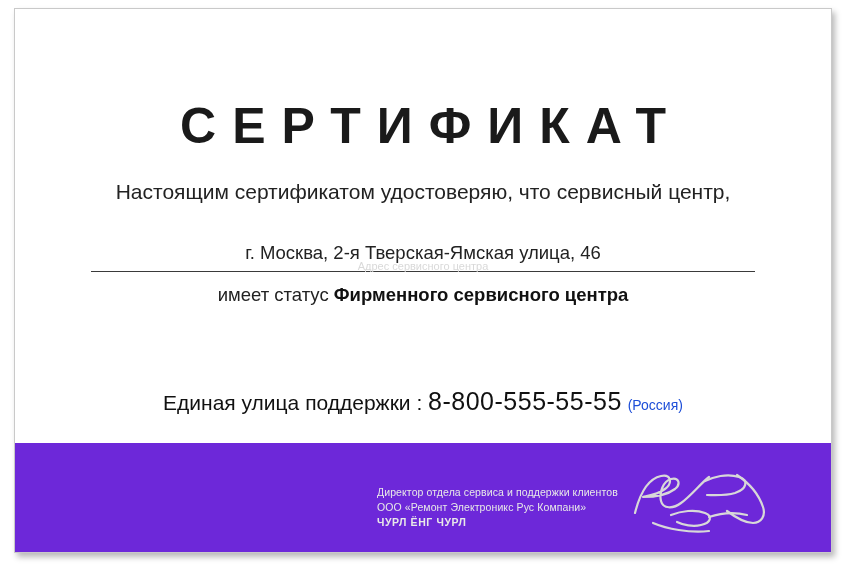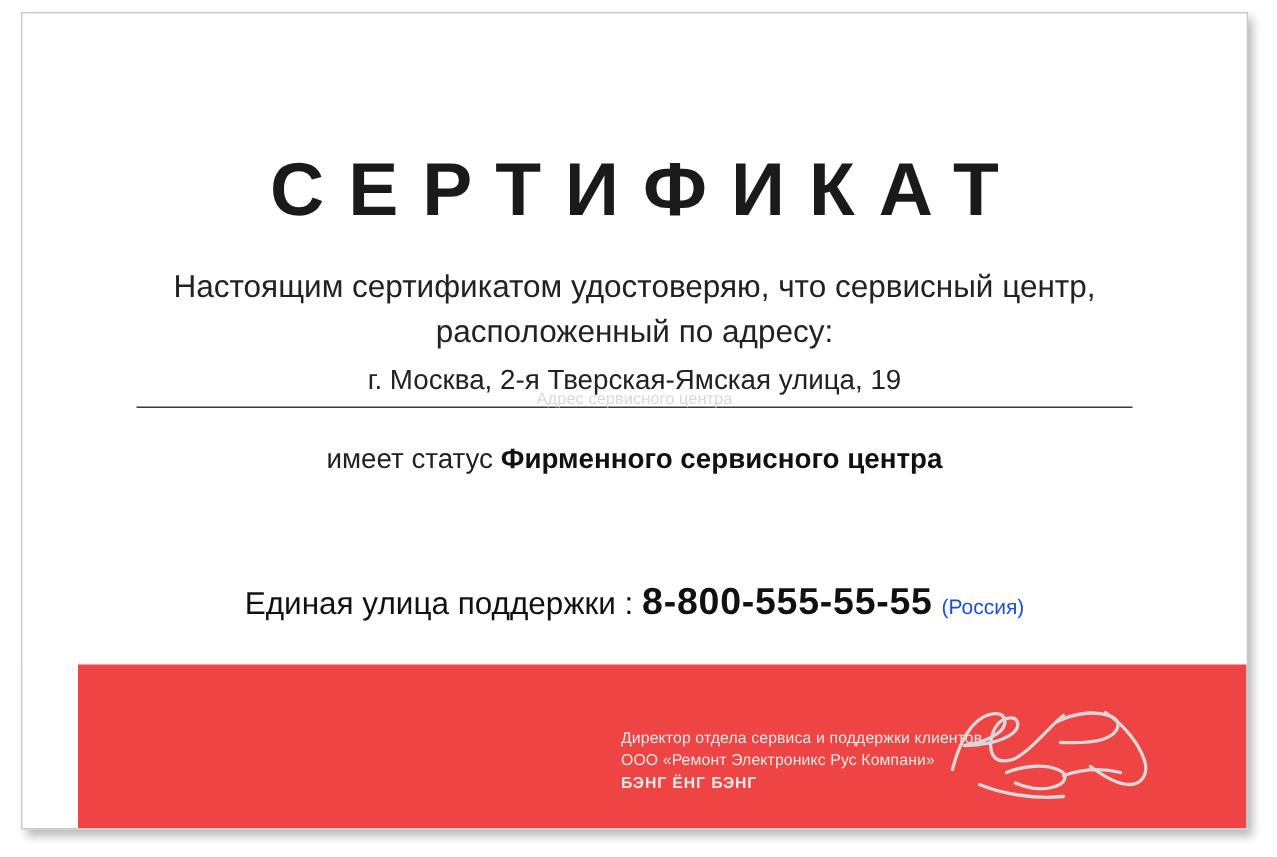--- a/index.html
+++ b/index.html
@@ -96,55 +96,53 @@
     font-size: 11px;
     color: #d9d9d9;
     pointer-events: none;
   }
   .spacer-sm { height: 12px; }
 
   .status-line {
     text-align: center;
     font-size: 18.5px;
     color: #222222;
-    margin-top: 11px;
   }
   .status-line b {
     font-weight: bold;
     color: #111111;
   }
 
   .support {
     position: absolute;
     left: 0;
     right: 0;
     top: 378px;
     text-align: center;
     font-size: 21px;
     color: #111111;
   }
   .support .label { font-weight: normal; }
   .support .phone {
-    font-weight: bold;
+    font-weight: normal;
     font-size: 25px;
     letter-spacing: 0.5px;
   }
   .support .region {
     font-size: 14px;
     color: #1d4ed8;
   }
 
   .dark-area {
     position: absolute;
     left: 0;
     right: 0;
     top: 434px;
     bottom: 0;
-    background: #ef4444;
-    margin-left: 37px;
+    background: #6d28d9;
   }
 
   .signer {
     position: absolute;
     left: 362px;
     top: 42px;
     color: #e8e8e8;
     font-size: 10.5px;
     line-height: 15px;
     letter-spacing: 0.1px;
@@ -168,27 +166,26 @@
 
 <div class="page">
   <div class="certificate">
 
     <div class="white-area">
 
       <div class="title">СЕРТИФИКАТ</div>
 
       <div class="intro">
         <div>Настоящим сертификатом удостоверяю, что сервисный центр,</div>
-        <div>расположенный по адресу:</div>
       </div>
 
       <div class="lines">
 
         <div class="line-row">
-          <span>г. Москва, 2-я Тверская-Ямская улица, 19</span>
+          <span>г. Москва, 2-я Тверская-Ямская улица, 46</span>
           <span class="ghost">Адрес сервисного центра</span>
         </div>
 
         <div class="spacer-sm"></div>
 
 
         <div class="status-line">
           <span>имеет статус </span><b>Фирменного сервисного центра</b>
         </div>
 
@@ -198,21 +195,21 @@
         <span class="label">Единая улица поддержки : </span><span class="phone">8-800-555-55-55</span> <span class="region">(Россия)</span>
       </div>
 
     </div>
 
     <div class="dark-area">
 
       <div class="signer">
         <div>Директор отдела сервиса и поддержки клиентов</div>
         <div>ООО «Ремонт Электроникс Рус Компани»</div>
-        <div class="name">БЭНГ ЁНГ БЭНГ</div>
+        <div class="name">ЧУРЛ ЁНГ ЧУРЛ</div>
       </div>
 
       <div class="signature">
         <svg width="180" height="72" viewBox="0 0 180 72" fill="none" xmlns="http://www.w3.org/2000/svg">
           <g stroke="#d8d8d8" stroke-width="2.2" stroke-linecap="round" stroke-linejoin="round" fill="none">
             <path d="M26 46 C30 30, 38 12, 52 9 C62 7, 64 16, 56 22 C48 28, 38 29, 34 30 C44 30, 58 28, 66 22 C72 17, 70 10, 62 12 C54 14, 50 26, 52 34 C54 42, 64 42, 72 36 C82 29, 92 16, 100 10"></path>
             <path d="M96 14 C104 10, 118 6, 130 10 C140 13, 138 22, 126 26 C116 29, 104 28, 98 28"></path>
             <path d="M128 8 C140 16, 150 28, 154 40 C157 49, 152 56, 144 56 C136 56, 126 50, 118 44"></path>
             <path d="M62 48 C72 44, 86 42, 96 46 C104 49, 102 56, 92 58 C84 60, 74 58, 68 55"></path>
             <path d="M100 50 C112 46, 126 45, 138 48"></path>

